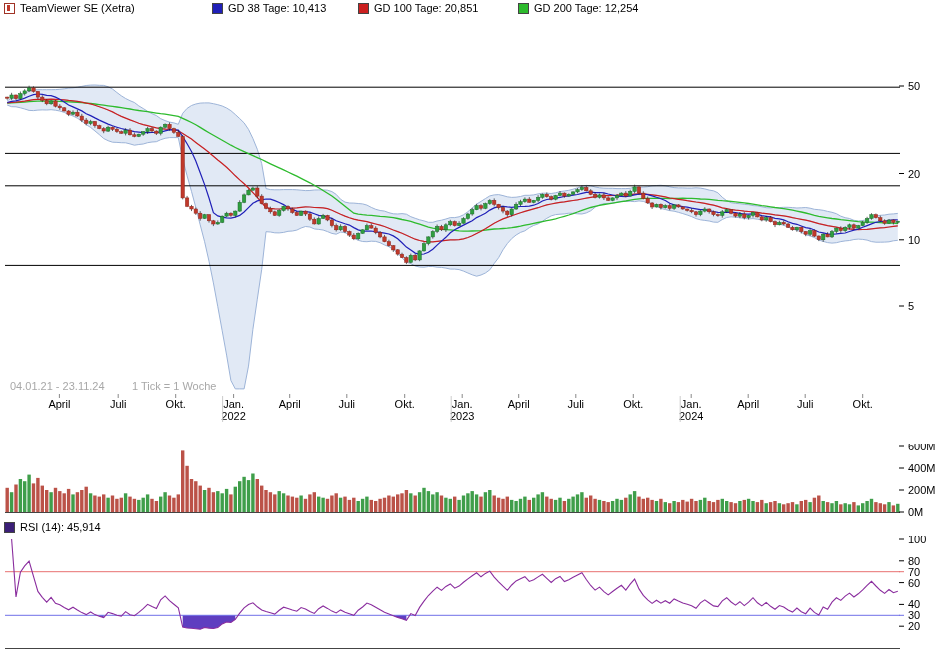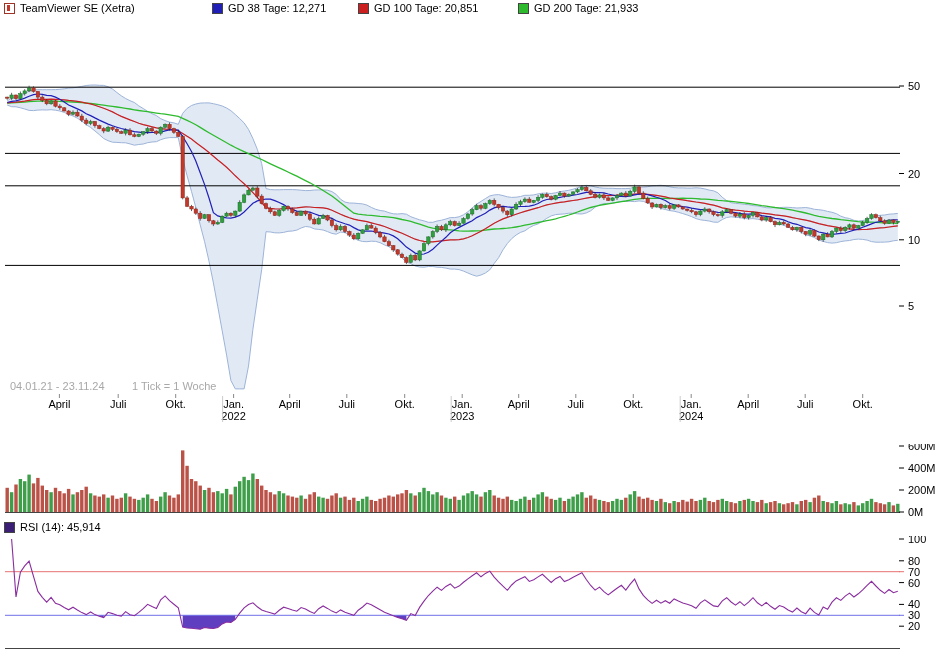--- a/index.html
+++ b/index.html
@@ -26,29 +26,29 @@
 
 <div id="app">
 
   <div class="legend" id="lg-main">
     <span class="li" style="left:4px">
       <i class="ic candle-ic"></i>
       <span>TeamViewer SE (Xetra)</span>
     </span>
     <span class="li" style="left:212px">
       <i class="ic" id="sw-gd38" style="background: rgb(32, 32, 184);"></i>
-      <span>GD 38 Tage: 12,271</span>
+      <span>GD 38 Tage: 10,413</span>
     </span>
     <span class="li" style="left:358px">
       <i class="ic" id="sw-gd100" style="background: rgb(204, 32, 32);"></i>
       <span>GD 100 Tage: 20,851</span>
     </span>
     <span class="li" style="left:518px">
       <i class="ic" id="sw-gd200" style="background: rgb(45, 187, 45);"></i>
-      <span>GD 200 Tage: 21,933</span>
+      <span>GD 200 Tage: 12,254</span>
     </span>
   </div>
 
   <svg id="svg-main" width="940" height="412">
       <g>
         <path d="M7.2,84.7L11.6,82.4L16,81.9L20.4,80L24.7,77.7L29.1,75.1L33.5,73.9L37.9,73.7L42.3,73.7L46.7,73.7L51.1,73.7L55.5,73.6L59.8,73.3L64.2,72.8L68.6,72.1L73,71.8L77.4,71.2L81.8,70.4L86.2,69.5L90.6,69.1L94.9,69L99.3,69.3L103.7,69.4L108.1,70.8L112.5,73L116.9,76.5L121.3,79.8L125.6,82.5L130,84.7L134.4,86.5L138.8,89.9L143.2,92.5L147.6,95.3L152,97.7L156.4,99.6L160.7,102.7L165.1,104.6L169.5,106.1L173.9,106.9L178.3,108.3L182.7,97.3L187.1,92.4L191.5,89.5L195.8,88L200.2,87.1L204.6,86.9L209,86.9L213.4,87.7L217.8,88.7L222.2,90L226.6,92L230.9,94.7L235.3,98.5L239.7,102.6L244.1,106.9L248.5,113.4L252.9,122.5L257.3,133.3L261.7,147.6L266,172.6L270.4,173.6L274.8,173.8L279.2,173.8L283.6,173.6L288,173.6L292.4,173.6L296.8,173.8L301.1,174.2L305.5,174.6L309.9,174.5L314.3,174L318.7,173.9L323.1,173.9L327.5,174.2L331.9,175.6L336.2,178.4L340.6,183.3L345,186.1L349.4,187L353.8,187.1L358.2,187.5L362.6,187.9L366.9,189.1L371.3,191.4L375.7,193.3L380.1,194.5L384.5,195.1L388.9,196.7L393.3,197.8L397.7,198L402,197.6L406.4,198.2L410.8,200.7L415.2,202.3L419.6,203.8L424,204.9L428.4,206.3L432.8,206.3L437.1,205L441.5,204.2L445.9,203L450.3,201.6L454.7,201.6L459.1,200.8L463.5,198.8L467.9,195.7L472.2,192L476.6,188.1L481,185.4L485.4,182.6L489.8,179.9L494.2,178.9L498.6,178.6L503,179.6L507.3,180.8L511.7,181.4L516.1,181.2L520.5,180.5L524.9,179.3L529.3,179.3L533.7,178.9L538.1,177.9L542.4,177.2L546.8,177.2L551.2,177.5L555.6,176.8L560,175.6L564.4,175L568.8,174.3L573.1,173.2L577.5,171.8L581.9,170.1L586.3,169.4L590.7,169.6L595.1,171L599.5,171.8L603.9,172.2L608.2,172.3L612.6,172.3L617,172.6L621.4,172.6L625.8,172.6L630.2,172.3L634.6,171.1L639,171.2L643.3,171.1L647.7,170.7L652.1,169.8L656.5,169.5L660.9,169.3L665.3,169.8L669.7,170.8L674.1,171.6L678.4,171.9L682.8,171.9L687.2,172.1L691.6,172.1L696,171.8L700.4,172.1L704.8,172.9L709.2,174.1L713.5,174.8L717.9,176.8L722.3,181.3L726.7,184.7L731.1,186.7L735.5,187.4L739.9,187.7L744.3,188.4L748.6,188.7L753,189.6L757.4,189.9L761.8,190.8L766.2,191.7L770.6,191.9L775,191.5L779.4,191.6L783.7,191.3L788.1,191.3L792.5,191.6L796.9,192L801.3,191.8L805.7,191.5L810.1,192.2L814.4,193.3L818.8,193.7L823.2,194.3L827.6,195.4L832,196.3L836.4,197.7L840.8,200.2L845.2,201.7L849.5,202.5L853.9,204.3L858.3,205L862.7,204.5L867.1,203.6L871.5,201.4L875.9,200.1L880.3,199.3L884.6,199L889,198.2L893.4,197.9L897.8,197.4L897.8,224.3L893.4,224.8L889,225.8L884.6,226.1L880.3,226.2L875.9,226.2L871.5,225.6L867.1,224.1L862.7,223.4L858.3,223.1L853.9,223.5L849.5,224.5L845.2,224.9L840.8,225.6L836.4,226.7L832,227.1L827.6,226.6L823.2,225.4L818.8,224.1L814.4,221.6L810.1,219.9L805.7,218.8L801.3,216.3L796.9,214.2L792.5,213L788.1,211.1L783.7,209.3L779.4,208L775,206.9L770.6,205L766.2,203.9L761.8,203.8L757.4,203.2L753,202.6L748.6,202.9L744.3,202.4L739.9,201.7L735.5,201.3L731.1,200.8L726.7,201.5L722.3,203.5L717.9,206.3L713.5,206.1L709.2,205L704.8,204.4L700.4,203.8L696,202.6L691.6,200.6L687.2,199L682.8,197.6L678.4,196.3L674.1,195.2L669.7,194.6L665.3,193.5L660.9,192.4L656.5,190.4L652.1,189.1L647.7,186.9L643.3,185.4L639,184.9L634.6,185.6L630.2,185.3L625.8,185.3L621.4,185.4L617,186.2L612.6,187.2L608.2,187.4L603.9,187.7L599.5,188.8L595.1,191.2L590.7,194.8L586.3,196.9L581.9,198L577.5,197.8L573.1,197.3L568.8,197.2L564.4,197.9L560,198.2L555.6,198.6L551.2,199.9L546.8,202.3L542.4,205.3L538.1,207.9L533.7,209.4L529.3,211.7L524.9,214.8L520.5,216.4L516.1,219L511.7,222.6L507.3,227.6L503,233.8L498.6,241.7L494.2,247.5L489.8,253.8L485.4,257L481,259L476.6,260.2L472.2,258.8L467.9,257L463.5,255.1L459.1,253.6L454.7,253.1L450.3,253.1L445.9,252.1L441.5,251.4L437.1,251.2L432.8,250.5L428.4,250.5L424,251.2L419.6,251L415.2,250L410.8,247.6L406.4,246.3L402,241.9L397.7,237.3L393.3,233.4L388.9,230.7L384.5,228.9L380.1,226.7L375.7,225.4L371.3,225.2L366.9,225.7L362.6,225.5L358.2,224.3L353.8,222.3L349.4,218.9L345,216.5L340.6,216.1L336.2,218.2L331.9,217.4L327.5,215.6L323.1,214L318.7,213.4L314.3,212.9L309.9,211L305.5,210.5L301.1,212L296.8,214.1L292.4,215L288,215.3L283.6,216.4L279.2,216.9L274.8,216.8L270.4,216L266,215.7L261.7,253.5L257.3,283.2L252.9,313.3L248.5,350.1L244.1,372.9L239.7,372.9L235.3,372.9L230.9,364.5L226.6,339.1L222.2,314.8L217.8,290.7L213.4,266.9L209,245.2L204.6,225.7L200.2,208.8L195.8,191.5L191.5,175.4L187.1,159.8L182.7,143L178.3,121.6L173.9,121.6L169.5,121.6L165.1,122.3L160.7,123.7L156.4,125.7L152,126L147.6,126.7L143.2,128L138.8,128.5L134.4,129.2L130,127.9L125.6,126.8L121.3,126.7L116.9,126.4L112.5,126.2L108.1,124.7L103.7,122.5L99.3,118.6L94.9,114.9L90.6,111.4L86.2,108.6L81.8,105.1L77.4,102.2L73,100L68.6,98.5L64.2,96.4L59.8,95L55.5,94.2L51.1,93.7L46.7,94L42.3,93.9L37.9,94.1L33.5,94.6L29.1,94.4L24.7,93L20.4,91.8L16,90.8L11.6,90.7L7.2,89.1Z" fill="#c9d7ec" fill-opacity="0.55" stroke="none"></path>
         <path d="M7.2,84.7L11.6,82.4L16,81.9L20.4,80L24.7,77.7L29.1,75.1L33.5,73.9L37.9,73.7L42.3,73.7L46.7,73.7L51.1,73.7L55.5,73.6L59.8,73.3L64.2,72.8L68.6,72.1L73,71.8L77.4,71.2L81.8,70.4L86.2,69.5L90.6,69.1L94.9,69L99.3,69.3L103.7,69.4L108.1,70.8L112.5,73L116.9,76.5L121.3,79.8L125.6,82.5L130,84.7L134.4,86.5L138.8,89.9L143.2,92.5L147.6,95.3L152,97.7L156.4,99.6L160.7,102.7L165.1,104.6L169.5,106.1L173.9,106.9L178.3,108.3L182.7,97.3L187.1,92.4L191.5,89.5L195.8,88L200.2,87.1L204.6,86.9L209,86.9L213.4,87.7L217.8,88.7L222.2,90L226.6,92L230.9,94.7L235.3,98.5L239.7,102.6L244.1,106.9L248.5,113.4L252.9,122.5L257.3,133.3L261.7,147.6L266,172.6L270.4,173.6L274.8,173.8L279.2,173.8L283.6,173.6L288,173.6L292.4,173.6L296.8,173.8L301.1,174.2L305.5,174.6L309.9,174.5L314.3,174L318.7,173.9L323.1,173.9L327.5,174.2L331.9,175.6L336.2,178.4L340.6,183.3L345,186.1L349.4,187L353.8,187.1L358.2,187.5L362.6,187.9L366.9,189.1L371.3,191.4L375.7,193.3L380.1,194.5L384.5,195.1L388.9,196.7L393.3,197.8L397.7,198L402,197.6L406.4,198.2L410.8,200.7L415.2,202.3L419.6,203.8L424,204.9L428.4,206.3L432.8,206.3L437.1,205L441.5,204.2L445.9,203L450.3,201.6L454.7,201.6L459.1,200.8L463.5,198.8L467.9,195.7L472.2,192L476.6,188.1L481,185.4L485.4,182.6L489.8,179.9L494.2,178.9L498.6,178.6L503,179.6L507.3,180.8L511.7,181.4L516.1,181.2L520.5,180.5L524.9,179.3L529.3,179.3L533.7,178.9L538.1,177.9L542.4,177.2L546.8,177.2L551.2,177.5L555.6,176.8L560,175.6L564.4,175L568.8,174.3L573.1,173.2L577.5,171.8L581.9,170.1L586.3,169.4L590.7,169.6L595.1,171L599.5,171.8L603.9,172.2L608.2,172.3L612.6,172.3L617,172.6L621.4,172.6L625.8,172.6L630.2,172.3L634.6,171.1L639,171.2L643.3,171.1L647.7,170.7L652.1,169.8L656.5,169.5L660.9,169.3L665.3,169.8L669.7,170.8L674.1,171.6L678.4,171.9L682.8,171.9L687.2,172.1L691.6,172.1L696,171.8L700.4,172.1L704.8,172.9L709.2,174.1L713.5,174.8L717.9,176.8L722.3,181.3L726.7,184.7L731.1,186.7L735.5,187.4L739.9,187.7L744.3,188.4L748.6,188.7L753,189.6L757.4,189.9L761.8,190.8L766.2,191.7L770.6,191.9L775,191.5L779.4,191.6L783.7,191.3L788.1,191.3L792.5,191.6L796.9,192L801.3,191.8L805.7,191.5L810.1,192.2L814.4,193.3L818.8,193.7L823.2,194.3L827.6,195.4L832,196.3L836.4,197.7L840.8,200.2L845.2,201.7L849.5,202.5L853.9,204.3L858.3,205L862.7,204.5L867.1,203.6L871.5,201.4L875.9,200.1L880.3,199.3L884.6,199L889,198.2L893.4,197.9L897.8,197.4" fill="none" stroke="#9db4d8" stroke-width="1"></path>
         <path d="M7.2,89.1L11.6,90.7L16,90.8L20.4,91.8L24.7,93L29.1,94.4L33.5,94.6L37.9,94.1L42.3,93.9L46.7,94L51.1,93.7L55.5,94.2L59.8,95L64.2,96.4L68.6,98.5L73,100L77.4,102.2L81.8,105.1L86.2,108.6L90.6,111.4L94.9,114.9L99.3,118.6L103.7,122.5L108.1,124.7L112.5,126.2L116.9,126.4L121.3,126.7L125.6,126.8L130,127.9L134.4,129.2L138.8,128.5L143.2,128L147.6,126.7L152,126L156.4,125.7L160.7,123.7L165.1,122.3L169.5,121.6L173.9,121.6L178.3,121.6L182.7,143L187.1,159.8L191.5,175.4L195.8,191.5L200.2,208.8L204.6,225.7L209,245.2L213.4,266.9L217.8,290.7L222.2,314.8L226.6,339.1L230.9,364.5L235.3,372.9L239.7,372.9L244.1,372.9L248.5,350.1L252.9,313.3L257.3,283.2L261.7,253.5L266,215.7L270.4,216L274.8,216.8L279.2,216.9L283.6,216.4L288,215.3L292.4,215L296.8,214.1L301.1,212L305.5,210.5L309.9,211L314.3,212.9L318.7,213.4L323.1,214L327.5,215.6L331.9,217.4L336.2,218.2L340.6,216.1L345,216.5L349.4,218.9L353.8,222.3L358.2,224.3L362.6,225.5L366.9,225.7L371.3,225.2L375.7,225.4L380.1,226.7L384.5,228.9L388.9,230.7L393.3,233.4L397.7,237.3L402,241.9L406.4,246.3L410.8,247.6L415.2,250L419.6,251L424,251.2L428.4,250.5L432.8,250.5L437.1,251.2L441.5,251.4L445.9,252.1L450.3,253.1L454.7,253.1L459.1,253.6L463.5,255.1L467.9,257L472.2,258.8L476.6,260.2L481,259L485.4,257L489.8,253.8L494.2,247.5L498.6,241.7L503,233.8L507.3,227.6L511.7,222.6L516.1,219L520.5,216.4L524.9,214.8L529.3,211.7L533.7,209.4L538.1,207.9L542.4,205.3L546.8,202.3L551.2,199.9L555.6,198.6L560,198.2L564.4,197.9L568.8,197.2L573.1,197.3L577.5,197.8L581.9,198L586.3,196.9L590.7,194.8L595.1,191.2L599.5,188.8L603.9,187.7L608.2,187.4L612.6,187.2L617,186.2L621.4,185.4L625.8,185.3L630.2,185.3L634.6,185.6L639,184.9L643.3,185.4L647.7,186.9L652.1,189.1L656.5,190.4L660.9,192.4L665.3,193.5L669.7,194.6L674.1,195.2L678.4,196.3L682.8,197.6L687.2,199L691.6,200.6L696,202.6L700.4,203.8L704.8,204.4L709.2,205L713.5,206.1L717.9,206.3L722.3,203.5L726.7,201.5L731.1,200.8L735.5,201.3L739.9,201.7L744.3,202.4L748.6,202.9L753,202.6L757.4,203.2L761.8,203.8L766.2,203.9L770.6,205L775,206.9L779.4,208L783.7,209.3L788.1,211.1L792.5,213L796.9,214.2L801.3,216.3L805.7,218.8L810.1,219.9L814.4,221.6L818.8,224.1L823.2,225.4L827.6,226.6L832,227.1L836.4,226.7L840.8,225.6L845.2,224.9L849.5,224.5L853.9,223.5L858.3,223.1L862.7,223.4L867.1,224.1L871.5,225.6L875.9,226.2L880.3,226.2L884.6,226.1L889,225.8L893.4,224.8L897.8,224.3" fill="none" stroke="#9db4d8" stroke-width="1"></path>
         <path d="M7.2,86.9L11.6,86.4L16,86.2L20.4,85.7L24.7,85.1L29.1,84.3L33.5,83.7L37.9,83.4L42.3,83.3L46.7,83.3L51.1,83.2L55.5,83.3L59.8,83.5L64.2,83.9L68.6,84.4L73,84.8L77.4,85.4L81.8,86.2L86.2,87.1L90.6,87.9L94.9,89.2L99.3,90.8L103.7,92.3L108.1,94L112.5,95.9L116.9,98.2L121.3,100.4L125.6,102.1L130,103.9L134.4,105.5L138.8,107.3L143.2,108.6L147.6,109.7L152,110.8L156.4,111.8L160.7,112.6L165.1,113.1L169.5,113.5L173.9,114L178.3,114.7L182.7,117.4L187.1,120.3L191.5,123.1L195.8,126.4L200.2,129.8L204.6,133.1L209,136.5L213.4,140.3L217.8,144L222.2,147.5L226.6,151.3L230.9,155.4L235.3,159.8L239.7,163.9L244.1,167.7L248.5,172L252.9,176.6L257.3,181.4L261.7,186.5L266,191.7L270.4,192.4L274.8,192.9L279.2,193L283.6,192.6L288,192.2L292.4,192.1L296.8,191.8L301.1,191.3L305.5,190.9L309.9,191L314.3,191.5L318.7,191.6L323.1,191.8L327.5,192.7L331.9,194.2L336.2,196.2L340.6,198.3L345,200.1L349.4,201.7L353.8,203.1L358.2,204.1L362.6,204.9L366.9,205.6L371.3,206.8L375.7,208L380.1,209.2L384.5,210.5L388.9,212.2L393.3,214L397.7,215.6L402,217.2L406.4,219.2L410.8,221.3L415.2,223.2L419.6,224.5L424,225.3L428.4,225.9L432.8,225.9L437.1,225.4L441.5,224.9L445.9,224.4L450.3,223.9L454.7,223.9L459.1,223.6L463.5,222.8L467.9,221.5L472.2,219.7L476.6,217.5L481,215.3L485.4,212.7L489.8,209.9L494.2,207.2L498.6,205L503,202.9L507.3,201.4L511.7,199.8L516.1,198.2L520.5,196.8L524.9,195.4L529.3,194.1L533.7,192.9L538.1,191.7L542.4,190.2L546.8,188.9L551.2,188L555.6,187.1L560,186.3L564.4,185.8L568.8,185.1L573.1,184.5L577.5,183.9L581.9,183L586.3,182.2L590.7,181.4L595.1,180.6L599.5,179.9L603.9,179.6L608.2,179.6L612.6,179.5L617,179.2L621.4,178.8L625.8,178.7L630.2,178.6L634.6,178.1L639,177.8L643.3,177.9L647.7,178.4L652.1,178.9L656.5,179.4L660.9,180.2L665.3,180.9L669.7,182L674.1,182.7L678.4,183.3L682.8,183.9L687.2,184.7L691.6,185.3L696,186L700.4,186.6L704.8,187.3L709.2,188.3L713.5,189.2L717.9,190.4L722.3,191.8L726.7,192.7L731.1,193.5L735.5,194.1L739.9,194.5L744.3,195.1L748.6,195.5L753,195.9L757.4,196.3L761.8,197.1L766.2,197.6L770.6,198.2L775,198.9L779.4,199.4L783.7,199.9L788.1,200.7L792.5,201.7L796.9,202.5L801.3,203.3L805.7,204.1L810.1,205.1L814.4,206.4L818.8,207.7L823.2,208.6L827.6,209.7L832,210.4L836.4,211.1L840.8,212.1L845.2,212.6L849.5,212.9L853.9,213.4L858.3,213.6L862.7,213.5L867.1,213.3L871.5,212.8L875.9,212.3L880.3,211.8L884.6,211.6L889,211L893.4,210.4L897.8,209.9" fill="none" stroke="#9db4d8" stroke-width="0.8"></path>
       </g>

